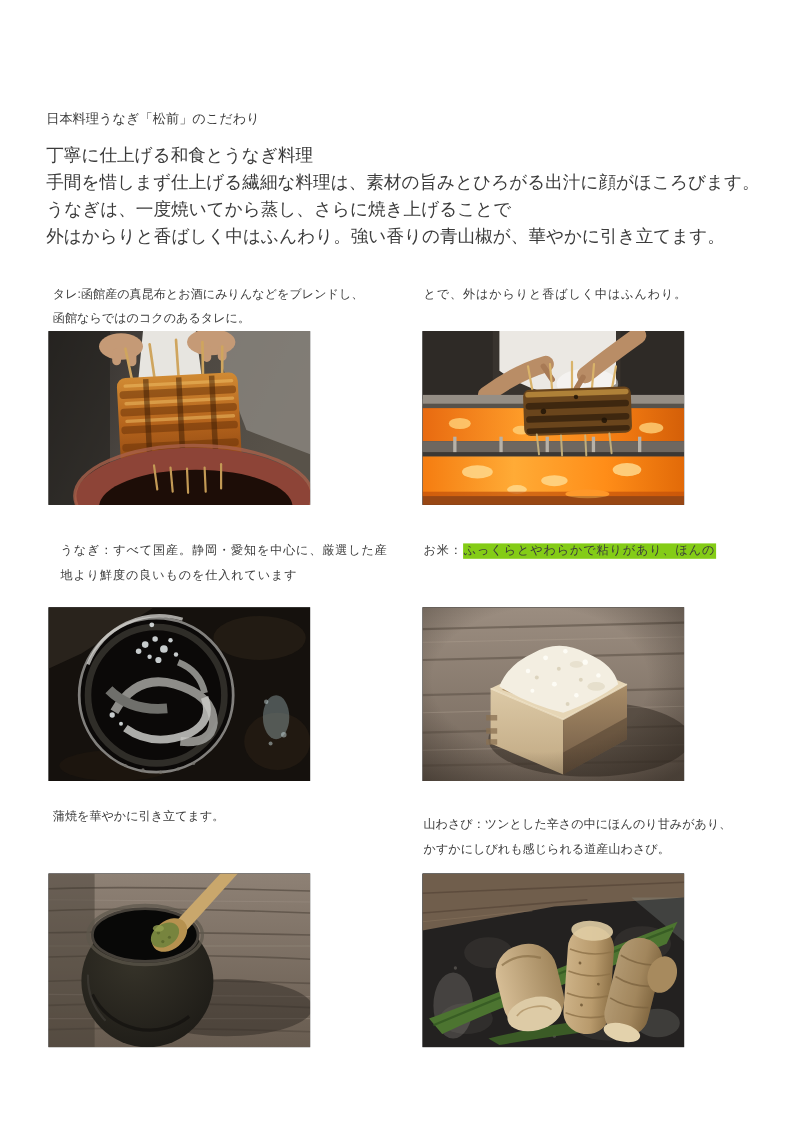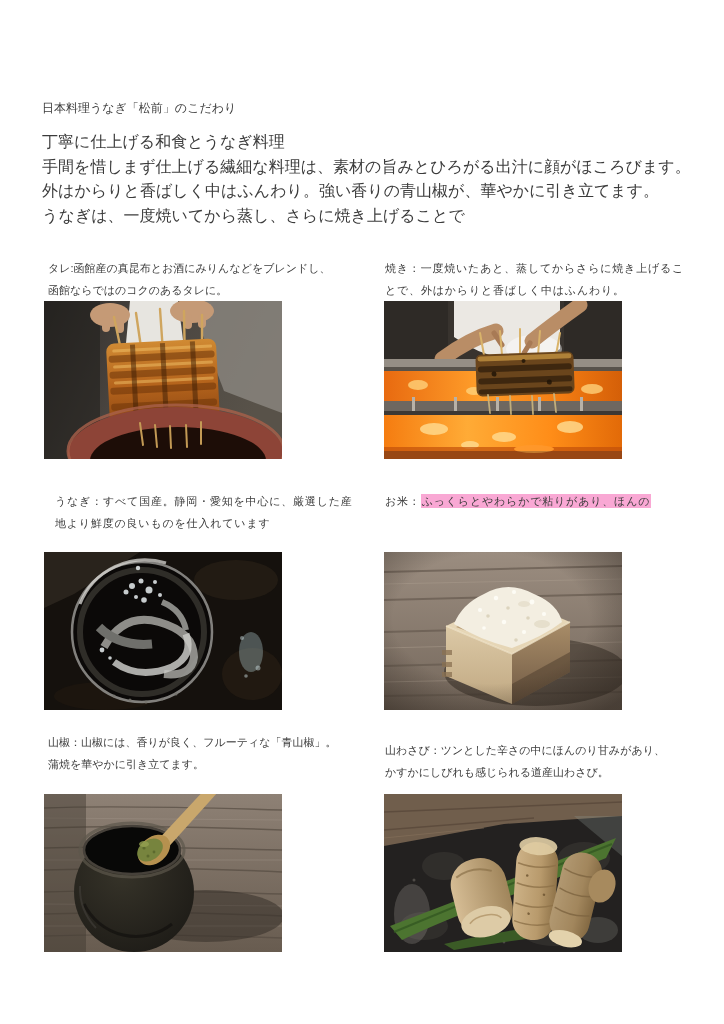--- a/index.html
+++ b/index.html
@@ -8,21 +8,21 @@
     font-family:"Liberation Sans","DejaVu Sans",sans-serif;color:#3b3b3b;
     overflow:hidden;
   }
   .page{position:absolute;inset:0;background:#ffffff;}
   .title{position:absolute;left:42px;top:92px;font-size:12px;font-weight:400;white-space:nowrap;}
   .intro{position:absolute;left:42px;top:130px;font-size:16px;line-height:24.5px;}
   .intro .line{display:block;white-space:nowrap;}
   .caption{position:absolute;margin:0;font-size:11px;line-height:21.5px;}
   .caption .cap-line{display:block;white-space:nowrap;}
   .spaced{letter-spacing:0.8px;}
-  .hl{background:#f9a8d4;padding:1px 1px;}
+  .hl{background:#84cc16;padding:1px 1px;}
   .photo{position:absolute;width:238px;height:158px;overflow:hidden;background:#222;}
   .photo svg{display:block;width:100%;height:100%;}
   
   .cap-tare{left:48px;top:258px;}      .ph-tare{left:44px;top:301px;}
   .cap-yaki{left:385px;top:258px;}     .ph-yaki{left:384px;top:301px;}
   
   .cap-unagi{left:31px;top:491px;margin-left:24px;}     .ph-unagi{left:44px;top:552px;}
   .cap-okome{left:385px;top:491px;}    .ph-okome{left:384px;top:552px;}
   
   .cap-sansho{left:48px;top:732px;}    .ph-sansho{left:44px;top:794px;}
@@ -31,22 +31,22 @@
 </head>
 <body>
 
 <div class="page">
 
   <h1 class="title">日本料理うなぎ「松前」のこだわり</h1>
 
   <div class="intro">
     <span class="line">丁寧に仕上げる和食とうなぎ料理</span>
     <span class="line">手間を惜しまず仕上げる繊細な料理は、素材の旨みとひろがる出汁に顔がほころびます。</span>
+    <span class="line">うなぎは、一度焼いてから蒸し、さらに焼き上げることで</span>
     <span class="line">外はからりと香ばしく中はふんわり。強い香りの青山椒が、華やかに引き立てます。</span>
-    <span class="line">うなぎは、一度焼いてから蒸し、さらに焼き上げることで</span>
   </div>
 
   <p class="caption cap-tare">
     <span class="cap-line">タレ:函館産の真昆布とお酒にみりんなどをブレンドし、</span>
     <span class="cap-line">函館ならではのコクのあるタレに。</span>
   </p>
   <div class="photo ph-tare" role="img" aria-label="eel skewers dipped into a pot of tare sauce">
     <svg viewBox="0 0 238 158" preserveAspectRatio="none">
       <defs>
         <linearGradient id="t-bg" x1="0" y1="0" x2="1" y2="0.3">
@@ -106,21 +106,20 @@
         <line x1="96" y1="122" x2="99" y2="144"></line>
         <line x1="111" y1="124" x2="113" y2="146"></line>
         <line x1="126" y1="125" x2="127" y2="147"></line>
         <line x1="142" y1="124" x2="143" y2="146"></line>
         <line x1="157" y1="121" x2="157" y2="143"></line>
       </g>
     </svg>
   </div>
 
   <p class="caption cap-yaki spaced">
-    <span class="cap-line">焼き：一度焼いたあと、蒸してからさらに焼き上げるこ</span>
     <span class="cap-line">とで、外はからりと香ばしく中はふんわり。</span>
   </p>
   <div class="photo ph-yaki" role="img" aria-label="eel skewers grilled over glowing charcoal">
     <svg viewBox="0 0 238 158" preserveAspectRatio="none">
       <defs>
         <linearGradient id="y-g1" x1="0" y1="0" x2="1" y2="0">
           <stop offset="0" stop-color="#e86a10"></stop>
             <stop offset="0.4" stop-color="#ff9e2a"></stop>
             <stop offset="0.75" stop-color="#f27b12"></stop>
             <stop offset="1" stop-color="#d45f08"></stop>
@@ -315,21 +314,20 @@
           <circle cx="144" cy="66" r="1.8"></circle>
           <circle cx="132" cy="88" r="1.8"></circle>
         <ellipse cx="158" cy="72" rx="8" ry="4" opacity="0.6"></ellipse>
           <ellipse cx="140" cy="52" rx="6" ry="3" opacity="0.5"></ellipse>
       </g>
       <rect width="238" height="158" fill="url(#r-vg)"></rect>
     </svg>
   </div>
 
   <p class="caption cap-sansho">
-    <span class="cap-line">山椒：山椒には、香りが良く、フルーティな「青山椒」。</span>
     <span class="cap-line">蒲焼を華やかに引き立てます。</span>
   </p>
   <div class="photo ph-sansho" role="img" aria-label="wooden spoon of green sansho powder over a black jar">
     <svg viewBox="0 0 238 158" preserveAspectRatio="none">
       <defs>
         <linearGradient id="s-wood" x1="0" y1="0" x2="0" y2="1">
           <stop offset="0" stop-color="#8e8175"></stop>
             <stop offset="1" stop-color="#685c50"></stop>
         </linearGradient>
         <radialGradient id="s-jar" cx="0.4" cy="0.35" r="0.8">

